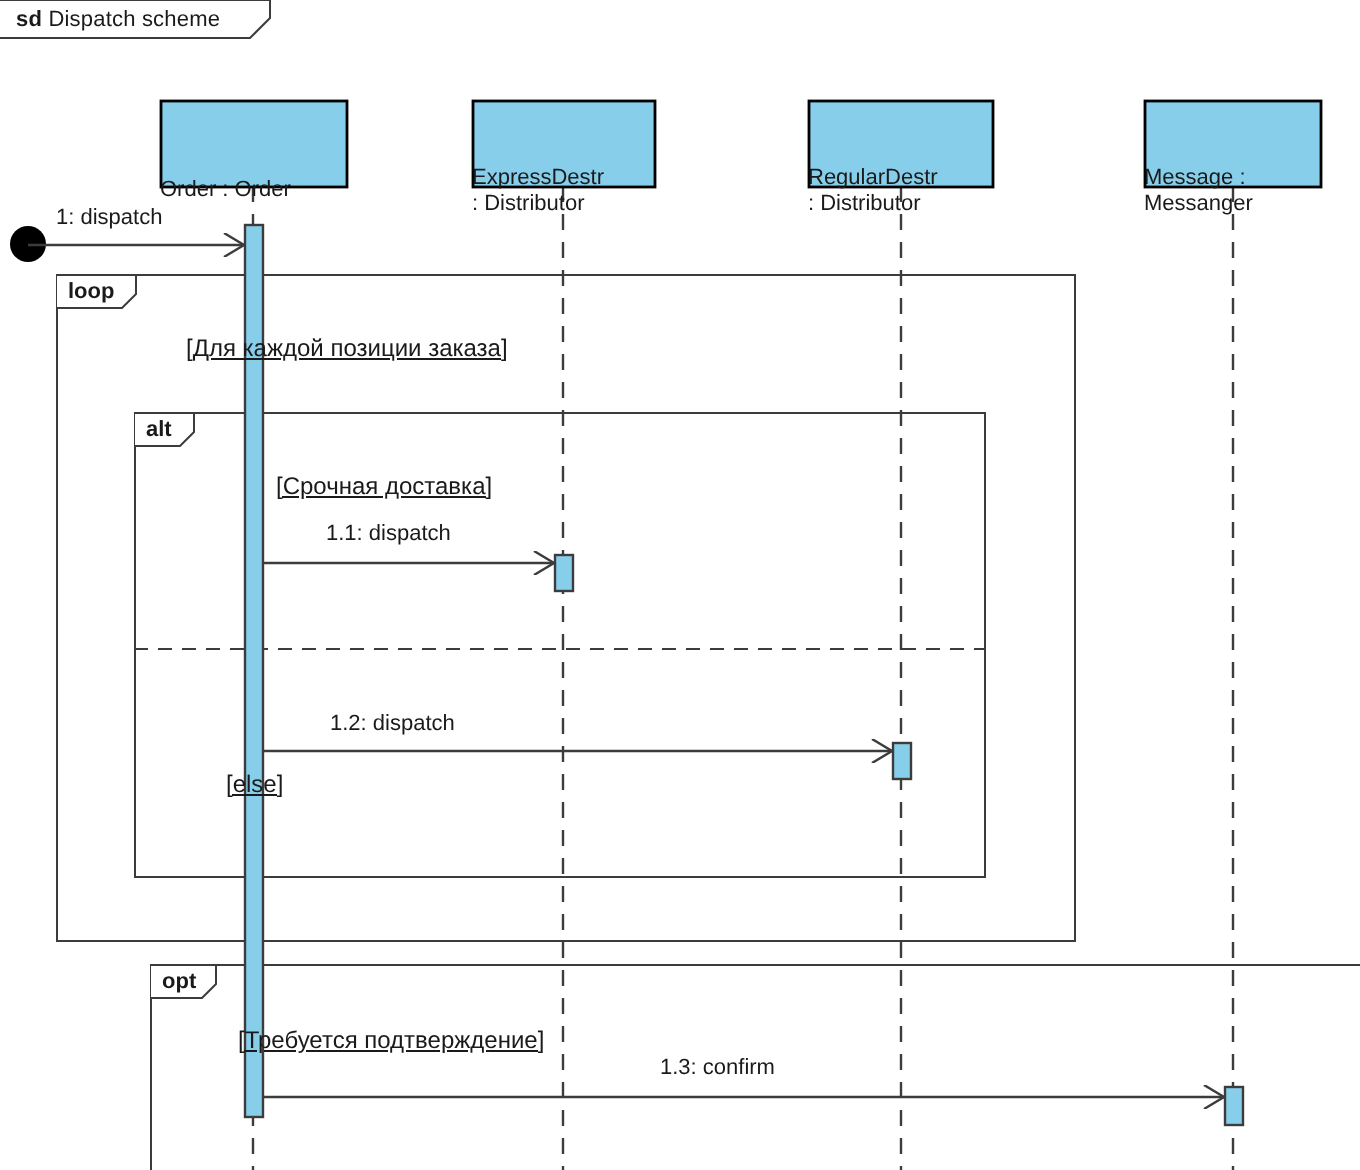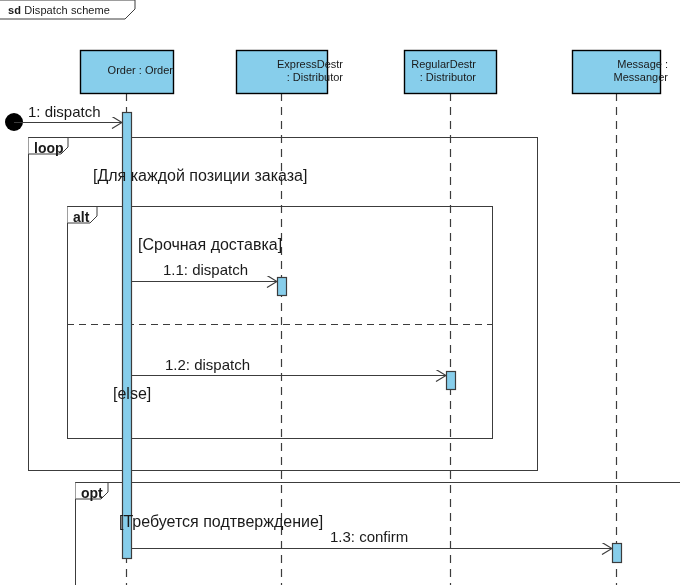--- a/index.html
+++ b/index.html
@@ -32,36 +32,38 @@
     color: #1a1a1a;
     line-height: 1;
   }
   .frame-label {
     font-size: 11px;
     letter-spacing: 0.1px;
     text-align: right;
   }
   .frame-label b { font-weight: bold; }
   .frag-op {
-    font-size: 14px;
+    font-size: 11px;
     font-weight: bold;
   }
   .guard {
-    font-size: 16px;
+    font-size: 12px;
+    text-decoration: underline;
   }
   .msg-label {
-    font-size: 15px;
+    font-size: 11px;
   }
   .lifeline-name {
     position: absolute;
-    text-align: right;
+    text-align: left;
     font-size: 11px;
     color: #1a1a1a;
     line-height: 13px;
     font-family: "Liberation Sans", sans-serif;
+    margin-top: 25px;
   }
 </style>
 </head>
 <body>
 
 <div id="diagram-root">
 
   <svg id="diagram-svg" width="680" height="585">
     <defs>
       <marker id="open-arrow" viewBox="0 0 12 12" refX="11" refY="6" markerWidth="12" markerHeight="12" orient="auto-start-reverse" markerUnits="userSpaceOnUse">

